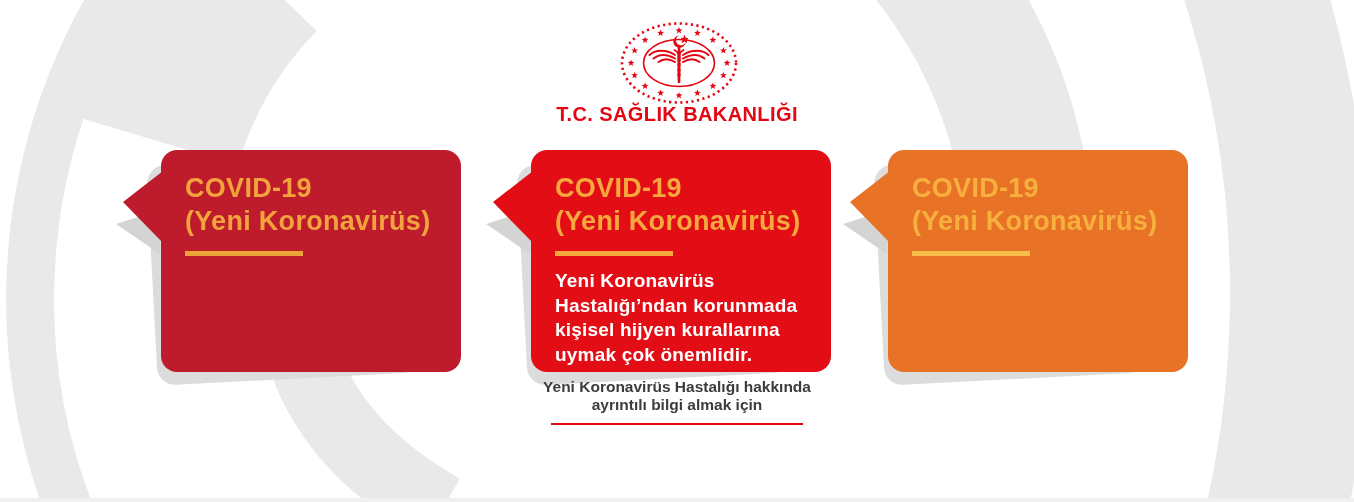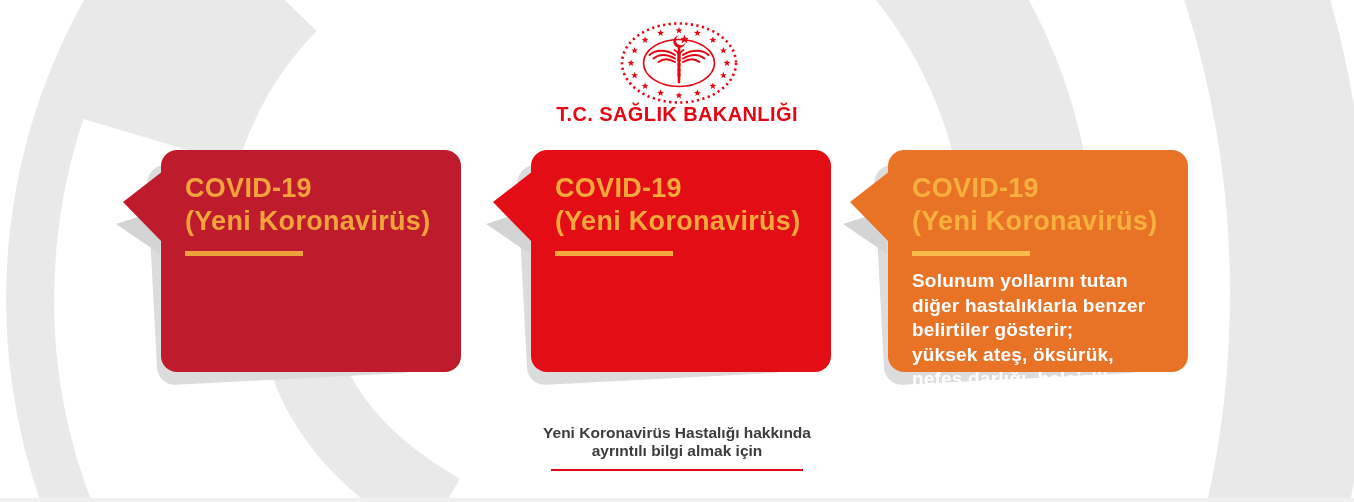--- a/index.html
+++ b/index.html
@@ -48,21 +48,21 @@
   .title-rule{width:118px;height:5px;margin-top:13px;}
   .card-1 .title-rule{background:#eea33a;}
   .card-2 .title-rule{background:#f5a93c;}
   .card-3 .title-rule{background:#f7bd4a;}
   .card-body{
     margin:13px 0 0;color:#ffffff;font-size:19px;line-height:24.5px;
     font-weight:bold;letter-spacing:.2px;white-space:pre-line;
   }
 
   
-  .footer{position:absolute;left:0;right:0;top:424px;text-align:center;}
+  .footer{position:absolute;left:0;right:0;top:378px;text-align:center;}
   .footer-info{
     margin:0;color:#3c3c3b;font-size:15.5px;line-height:17.5px;
     font-weight:bold;white-space:pre-line;
   }
   .footer-rule{width:252px;height:2px;background:#e30613;margin:10px auto 7px;}
   .footer-url{
     display:inline-block;color:#e30613;font-size:26px;font-weight:bold;
     letter-spacing:.3px;text-decoration:none;
   }
 </style>
@@ -144,38 +144,37 @@
   <div class="card card-2">
     <div class="stack-shadow"></div>
     <svg class="tail" viewBox="0 0 52 96" aria-hidden="true">
       <polygon class="tail-shadow" points="47,44 3,58 47,88"></polygon>
       <polygon class="tail-main" points="50,5 10,36 50,77"></polygon>
     </svg>
     <div class="card-face">
       <h2 class="card-title">COVID-19
 (Yeni Koronavirüs)</h2>
       <div class="title-rule"></div>
+      <p class="card-body">Yeni Koronavirüs
+Hastalığı’ndan korunmada
+kişisel hijyen kurallarına
+uymak çok önemlidir.</p>
     </div>
   </div>
 
   <div class="card card-3">
     <div class="stack-shadow"></div>
     <svg class="tail" viewBox="0 0 52 96" aria-hidden="true">
       <polygon class="tail-shadow" points="47,44 3,58 47,88"></polygon>
       <polygon class="tail-main" points="50,5 10,36 50,77"></polygon>
     </svg>
     <div class="card-face">
       <h2 class="card-title">COVID-19
 (Yeni Koronavirüs)</h2>
       <div class="title-rule"></div>
-      <p class="card-body">Solunum yollarını tutan
-diğer hastalıklarla benzer
-belirtiler gösterir;
-yüksek ateş, öksürük,
-nefes darlığı, halsizlik...</p>
     </div>
   </div>
 
   <div class="footer">
     <p class="footer-info">Yeni Koronavirüs Hastalığı hakkında
 ayrıntılı bilgi almak için</p>
     <div class="footer-rule"></div>
   </div>
 
 </div>

